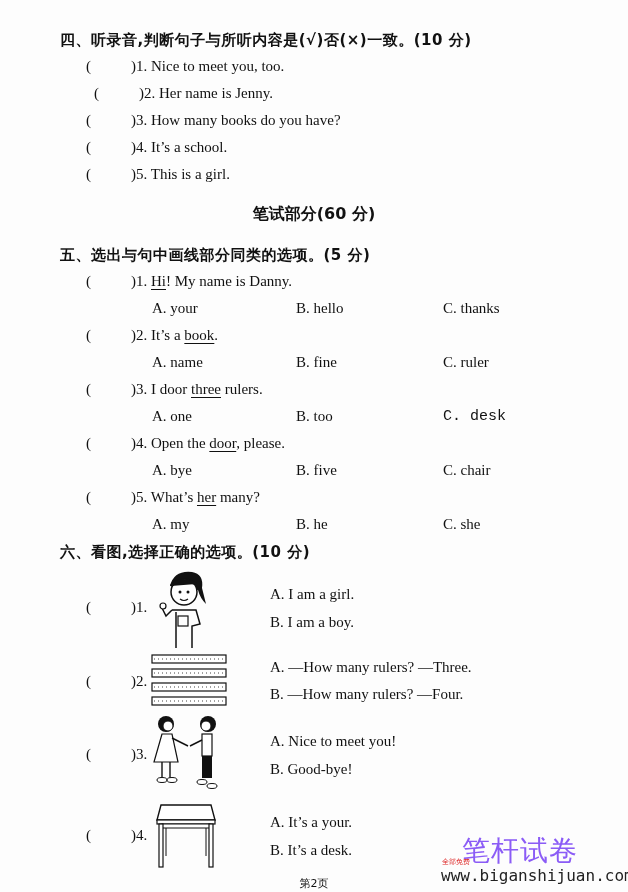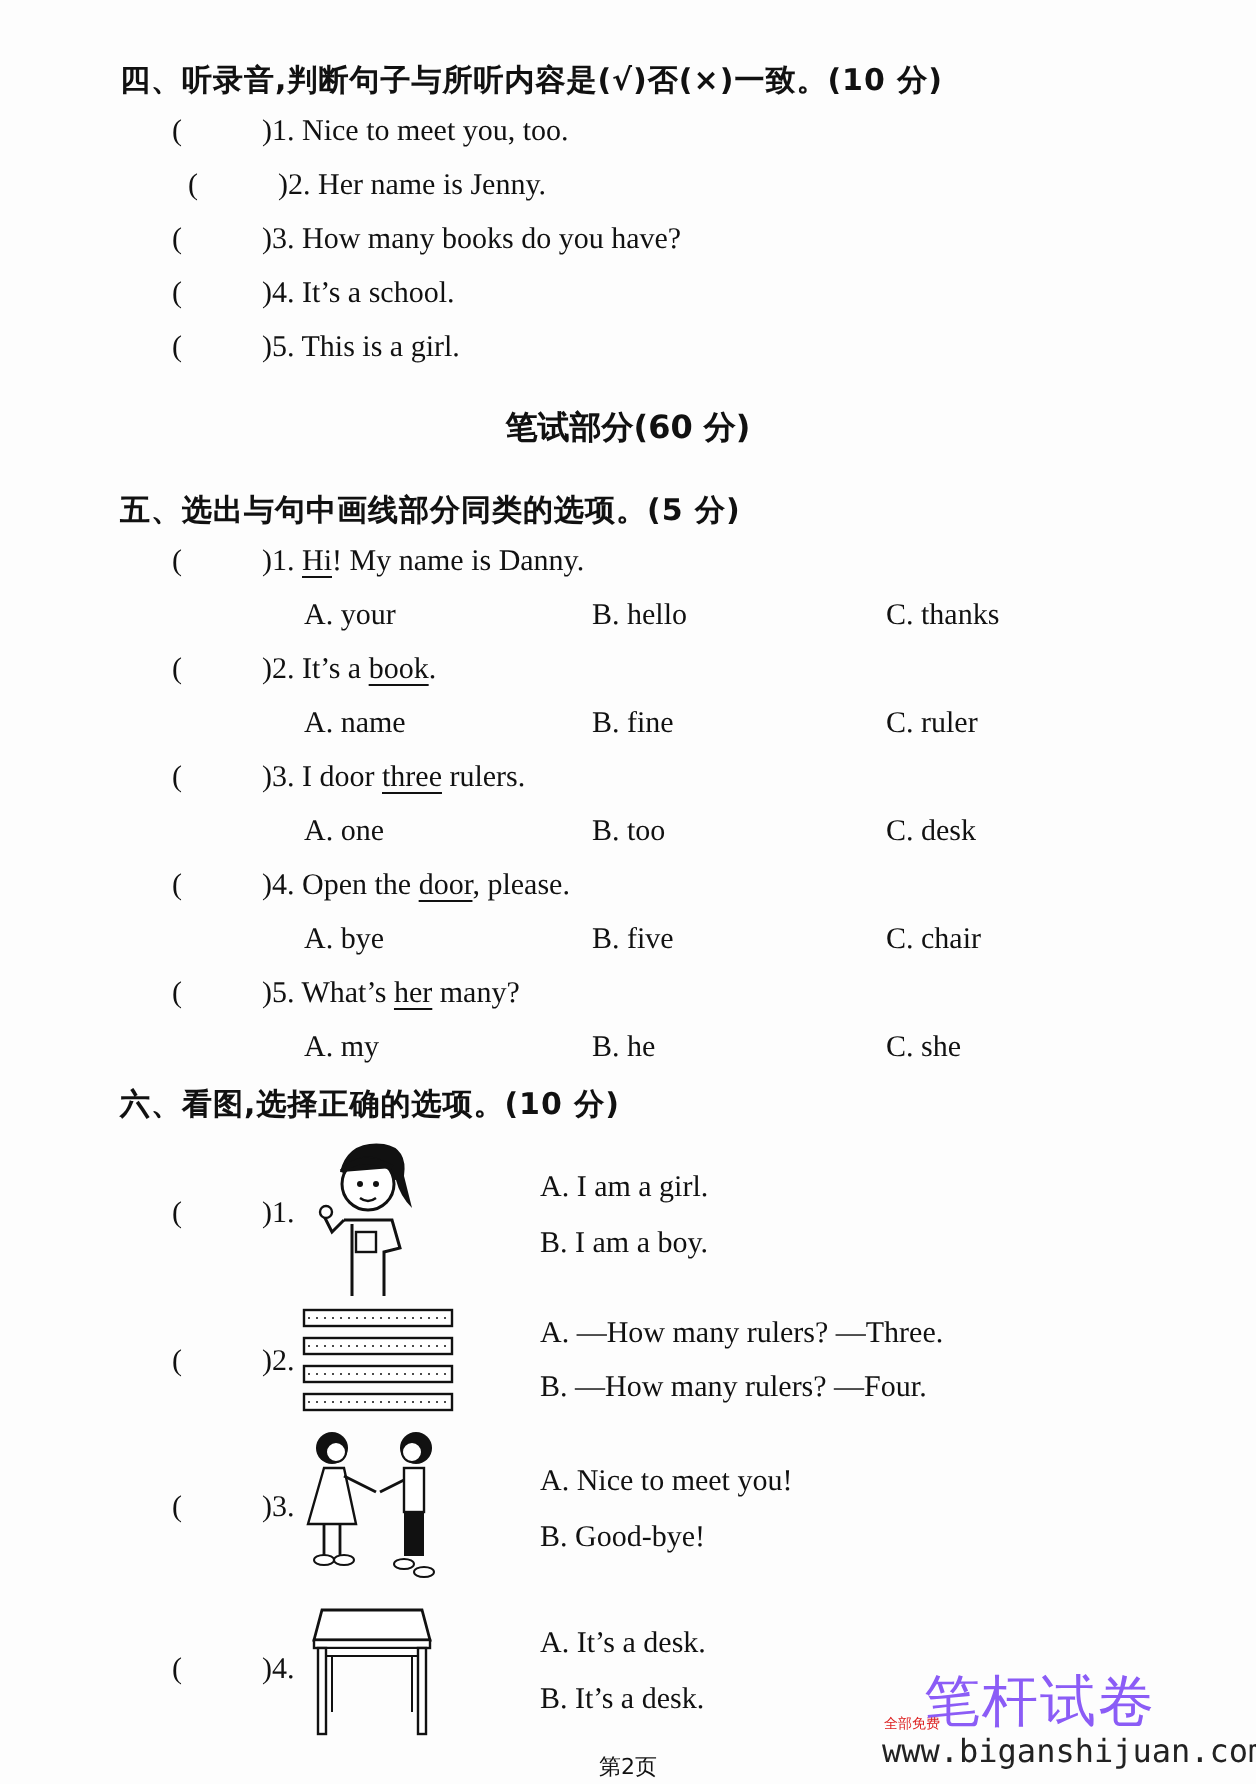--- a/index.html
+++ b/index.html
@@ -60,21 +60,21 @@
   </div>
   <div class="opt" style="left:152px; top:354px;">A. name</div>
   <div class="opt" style="left:296px; top:354px;">B. fine</div>
   <div class="opt" style="left:443px; top:354px;">C. ruler</div>
 
   <div class="abs line" style="left:86px; top:381px;">
     <span>(</span><span style="display:inline-block;width:40px"></span><span>)3. </span><span>I door </span><span class="u">three</span><span> rulers.</span>
   </div>
   <div class="opt" style="left:152px; top:408px;">A. one</div>
   <div class="opt" style="left:296px; top:408px;">B. too</div>
-  <div class="opt" style="left:443px; top:408px;">C. desk</div>
+  <div class="opt" style="left:443px; top:408px;font-family:Liberation Mono, monospace;">C. desk</div>
 
   <div class="abs line" style="left:86px; top:435px;">
     <span>(</span><span style="display:inline-block;width:40px"></span><span>)4. </span><span>Open the </span><span class="u">door</span><span>, please.</span>
   </div>
   <div class="opt" style="left:152px; top:462px;">A. bye</div>
   <div class="opt" style="left:296px; top:462px;">B. five</div>
   <div class="opt" style="left:443px; top:462px;">C. chair</div>
 
   <div class="abs line" style="left:86px; top:489px;">
     <span>(</span><span style="display:inline-block;width:40px"></span><span>)5. </span><span>What’s </span><span class="u">her</span><span> many?</span>
@@ -153,21 +153,21 @@
   </div>
   <svg class="pic" style="left:155px; top:804px;" width="62" height="64" viewBox="0 0 62 64">
     <path d="M6 1 L56 1 L60 16 L2 16 Z" fill="#fff" stroke="#111" stroke-width="1.4"></path>
     <rect x="2" y="16" width="58" height="4" fill="#fff" stroke="#111" stroke-width="1.2"></rect>
     <rect x="7" y="20" width="48" height="4" fill="#fff" stroke="#111" stroke-width="1"></rect>
     <rect x="4" y="20" width="4" height="43" fill="#fff" stroke="#111" stroke-width="1.2"></rect>
     <rect x="54" y="20" width="4" height="43" fill="#fff" stroke="#111" stroke-width="1.2"></rect>
     <line x1="11" y1="24" x2="11" y2="52" stroke="#111" stroke-width="1"></line>
     <line x1="51" y1="24" x2="51" y2="52" stroke="#111" stroke-width="1"></line>
   </svg>
-  <div class="opt" style="left:270px; top:814px;">A. It’s a desk.</div>
+  <div class="opt" style="left:270px; top:814px;">A. It’s a your.</div>
   <div class="opt" style="left:270px; top:842px;">B. It’s a desk.</div>
 </div>
 
 <div class="abs footer" style="top:876px;">第2页</div>
 
 <div>
   <div class="abs wm-small" style="left:442px; top:857px;">全部免费</div>
   <div class="abs wm-big" style="left:462px; top:832px;">笔杆试卷</div>
   <div class="abs wm-url" style="left:441px; top:866px;">www.biganshijuan.com</div>
 </div>

